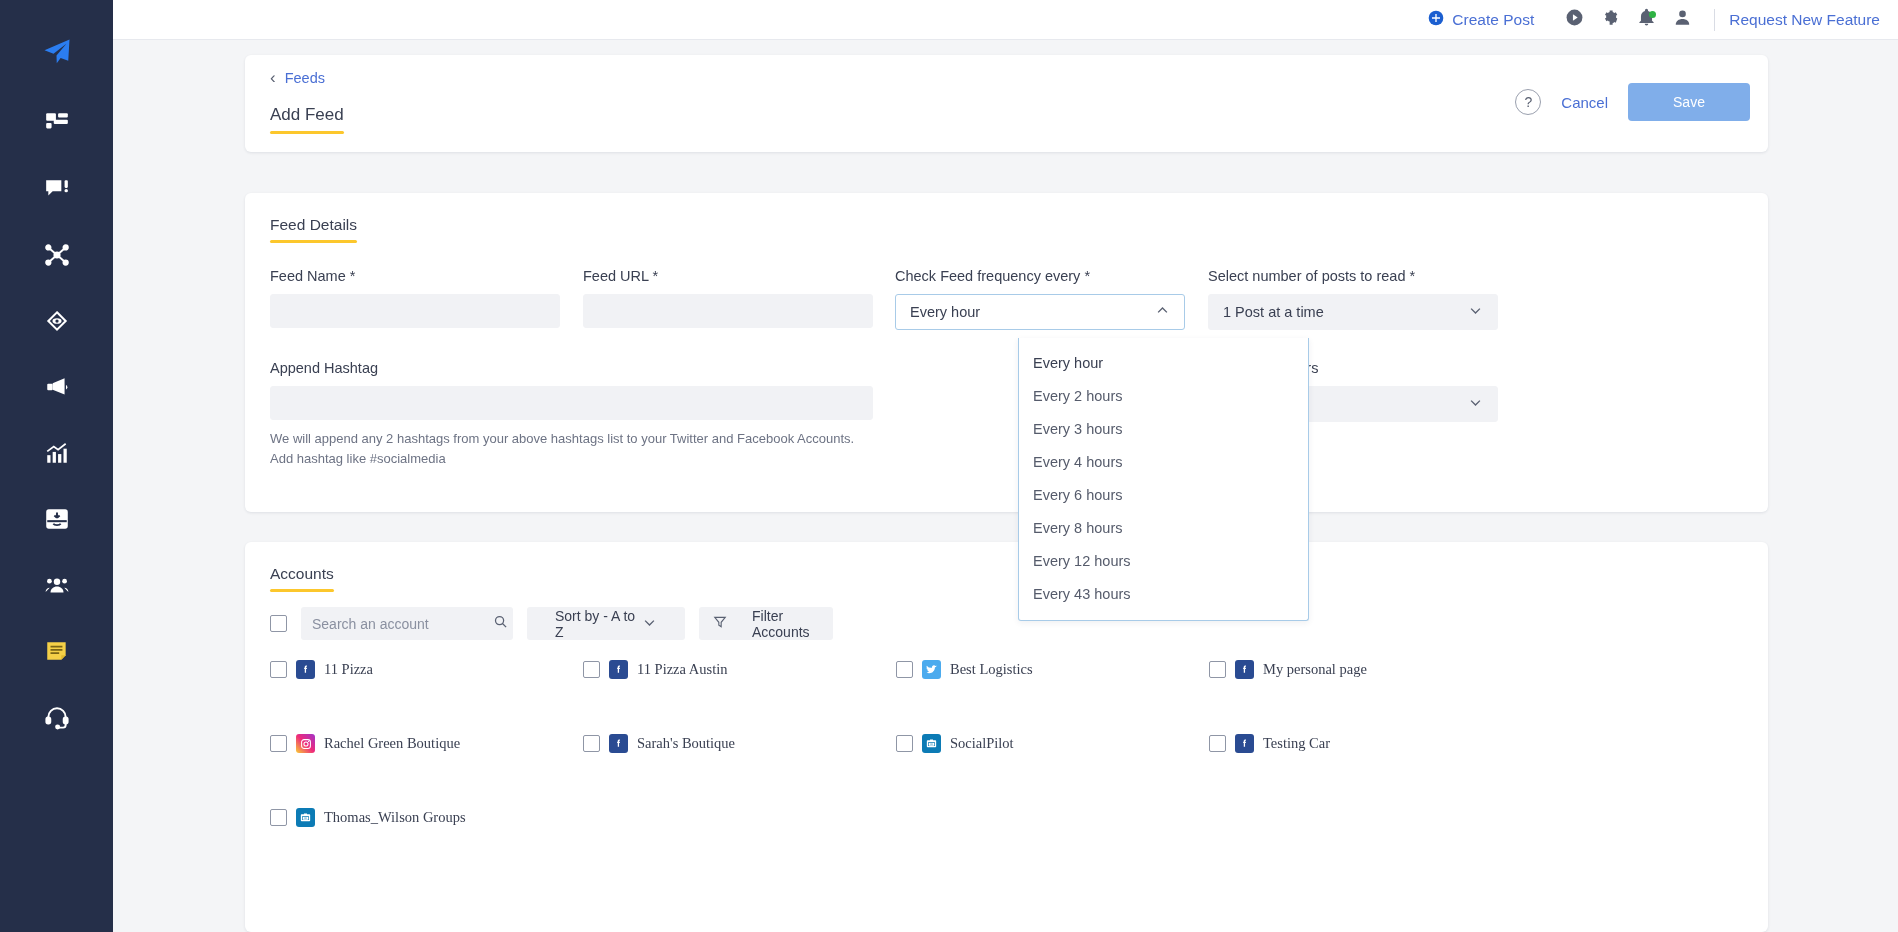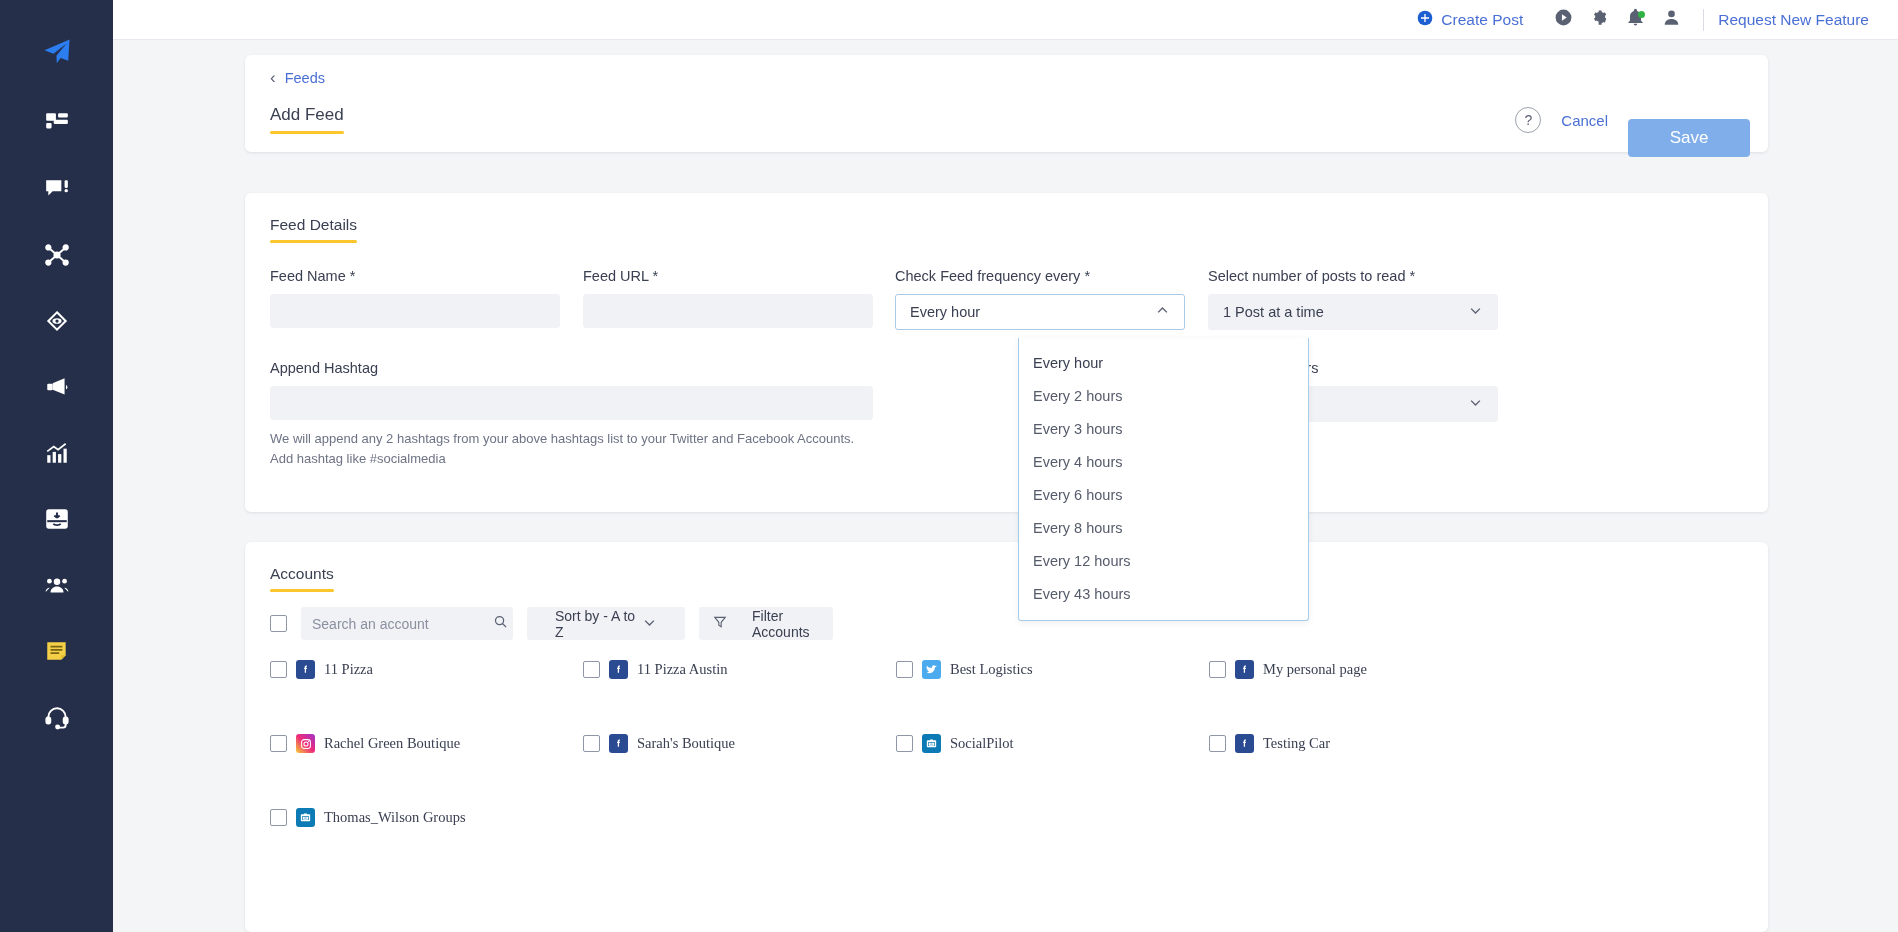--- a/index.html
+++ b/index.html
@@ -28,21 +28,21 @@
   .rail-item svg { display: block; }
   .rail-logo { height: 60px; margin-bottom: 8px; }
 
   
   #header {
     position: absolute; left: 113px; top: 0;
     width: 1785px; height: 40px;
     background: #ffffff;
     border-bottom: 1px solid #e7e9ee;
     display: flex; align-items: center; justify-content: flex-end;
-    padding-right: 29px;
+    padding-right: 18px;
   }
   .hdr-create {
     display: flex; align-items: center; gap: 8px;
     color: #4a6fd4; font-size: 15.5px; cursor: pointer;
     margin-right: 22px;
   }
   .hdr-icon {
     width: 36px; height: 40px; display: flex; align-items: center;
     justify-content: center; cursor: pointer; position: relative;
   }
@@ -96,24 +96,23 @@
   }
   .help-circle {
     width: 26px; height: 26px; border-radius: 50%;
     border: 1px solid #9aa0ae; color: #5a6172;
     display: flex; align-items: center; justify-content: center;
     font-size: 14px; cursor: pointer;
   }
   #btn-cancel { color: #4a6fd4; font-size: 15px; cursor: pointer; }
   #btn-save {
     width: 122px; height: 38px; border-radius: 4px;
-    background: #80aeea; color: #ffffff; font-size: 17px;
+    background: #80aeea; color: #ffffff; font-size: 14px;
     border: none; cursor: pointer;
     font-family: "Liberation Sans", sans-serif;
-    margin-top: 36px;
   }
 
   
   .field { position: absolute; }
   .field-label {
     font-size: 14.5px; color: #3a4052; margin-bottom: 10px; display: block;
   }
   .req { color: #3a4052; }
   .input-box {
     height: 34px; background: #f1f2f5; border: 1px solid #f1f2f5;

